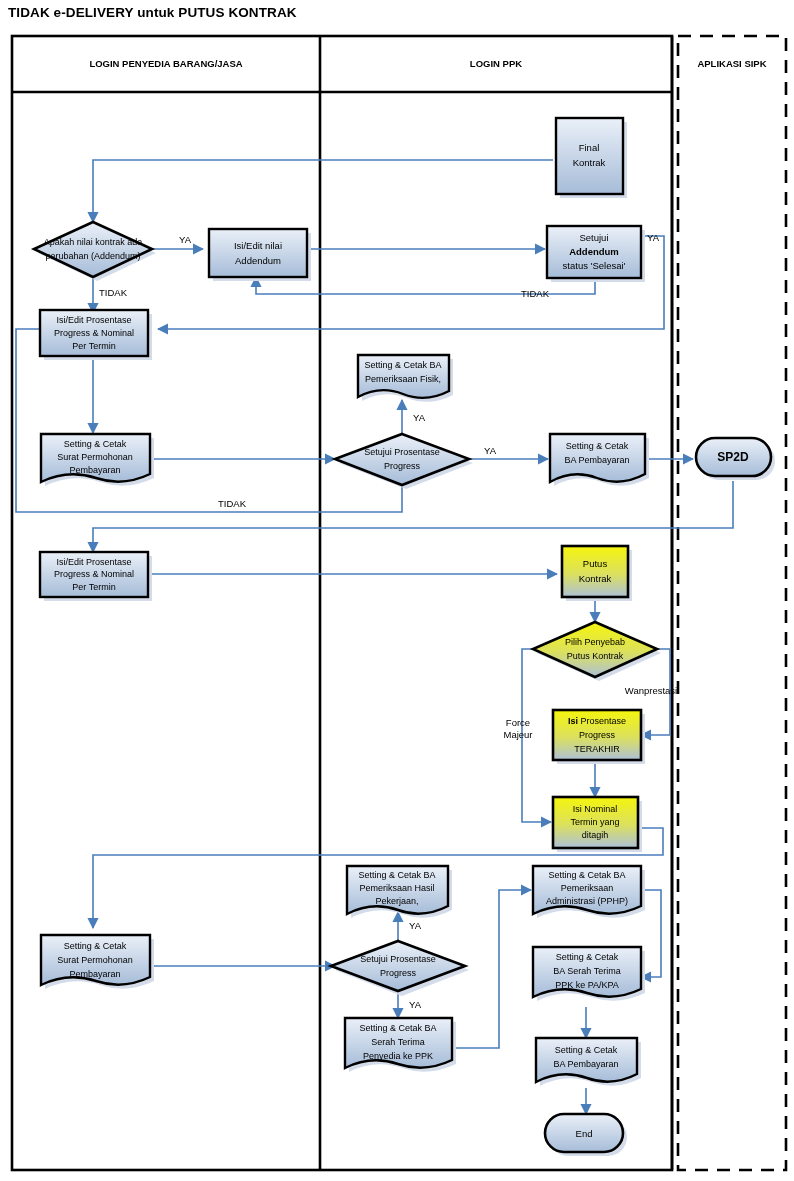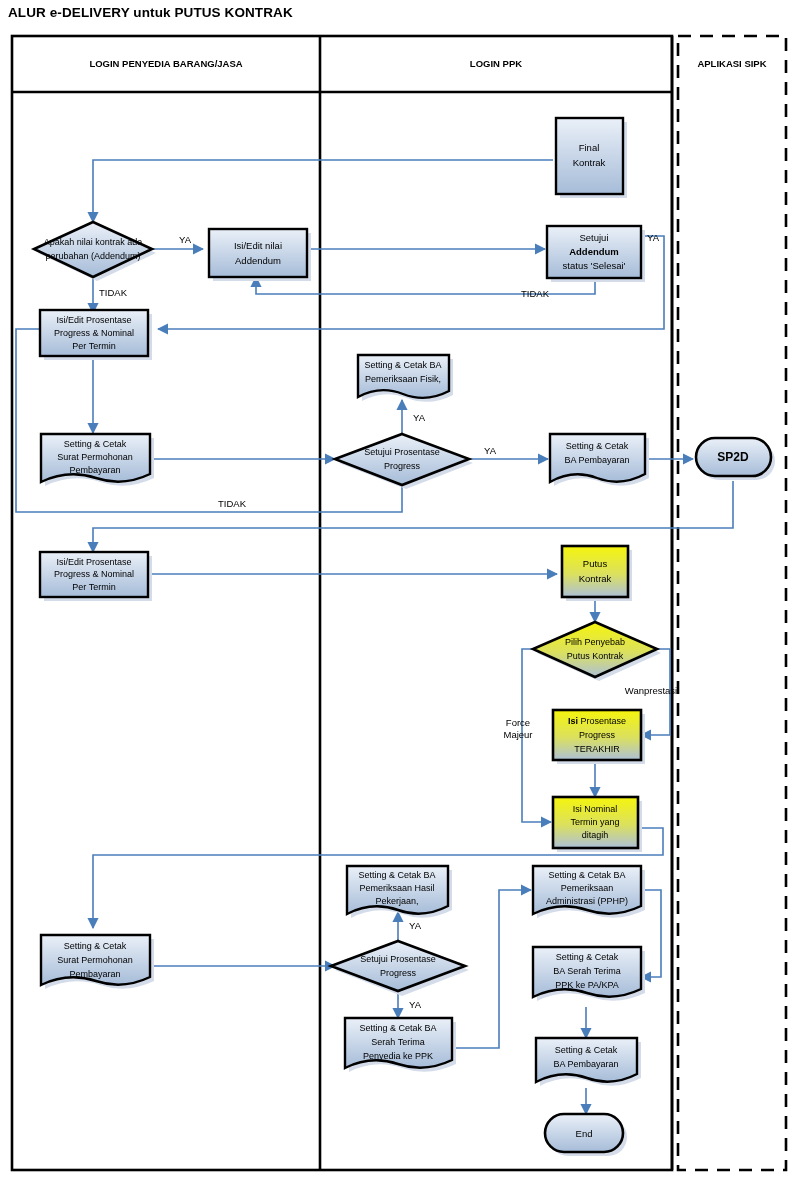--- a/index.html
+++ b/index.html
@@ -12,21 +12,21 @@
   .bold{font-weight:bold;}
   .edgeLabel{font-family:"Liberation Sans",sans-serif;font-size:9.5px;fill:#000;text-anchor:middle;}
   .laneLabel{font-family:"Liberation Sans",sans-serif;font-size:9.5px;font-weight:bold;fill:#000;text-anchor:middle;}
   .termLabel{font-family:"Liberation Sans",sans-serif;font-size:12px;font-weight:bold;fill:#000;text-anchor:middle;dominant-baseline:middle;}
 </style>
 </head>
 <body>
 
 <div id="root">
 
-  <div id="title">ALUR e-DELIVERY untuk PUTUS KONTRAK</div>
+  <div id="title">TIDAK e-DELIVERY untuk PUTUS KONTRAK</div>
 
   <svg width="794" height="1181">
     <defs>
       <linearGradient id="gBlue" x1="0" y1="0" x2="0" y2="1">
         <stop offset="0%" stop-color="#eaf0f8"></stop>
         <stop offset="100%" stop-color="#a6bcd8"></stop>
       </linearGradient>
       <linearGradient id="gYellow" x1="0" y1="0" x2="0" y2="1">
         <stop offset="0%" stop-color="#f5f50c"></stop>
         <stop offset="55%" stop-color="#dbe05e"></stop>

